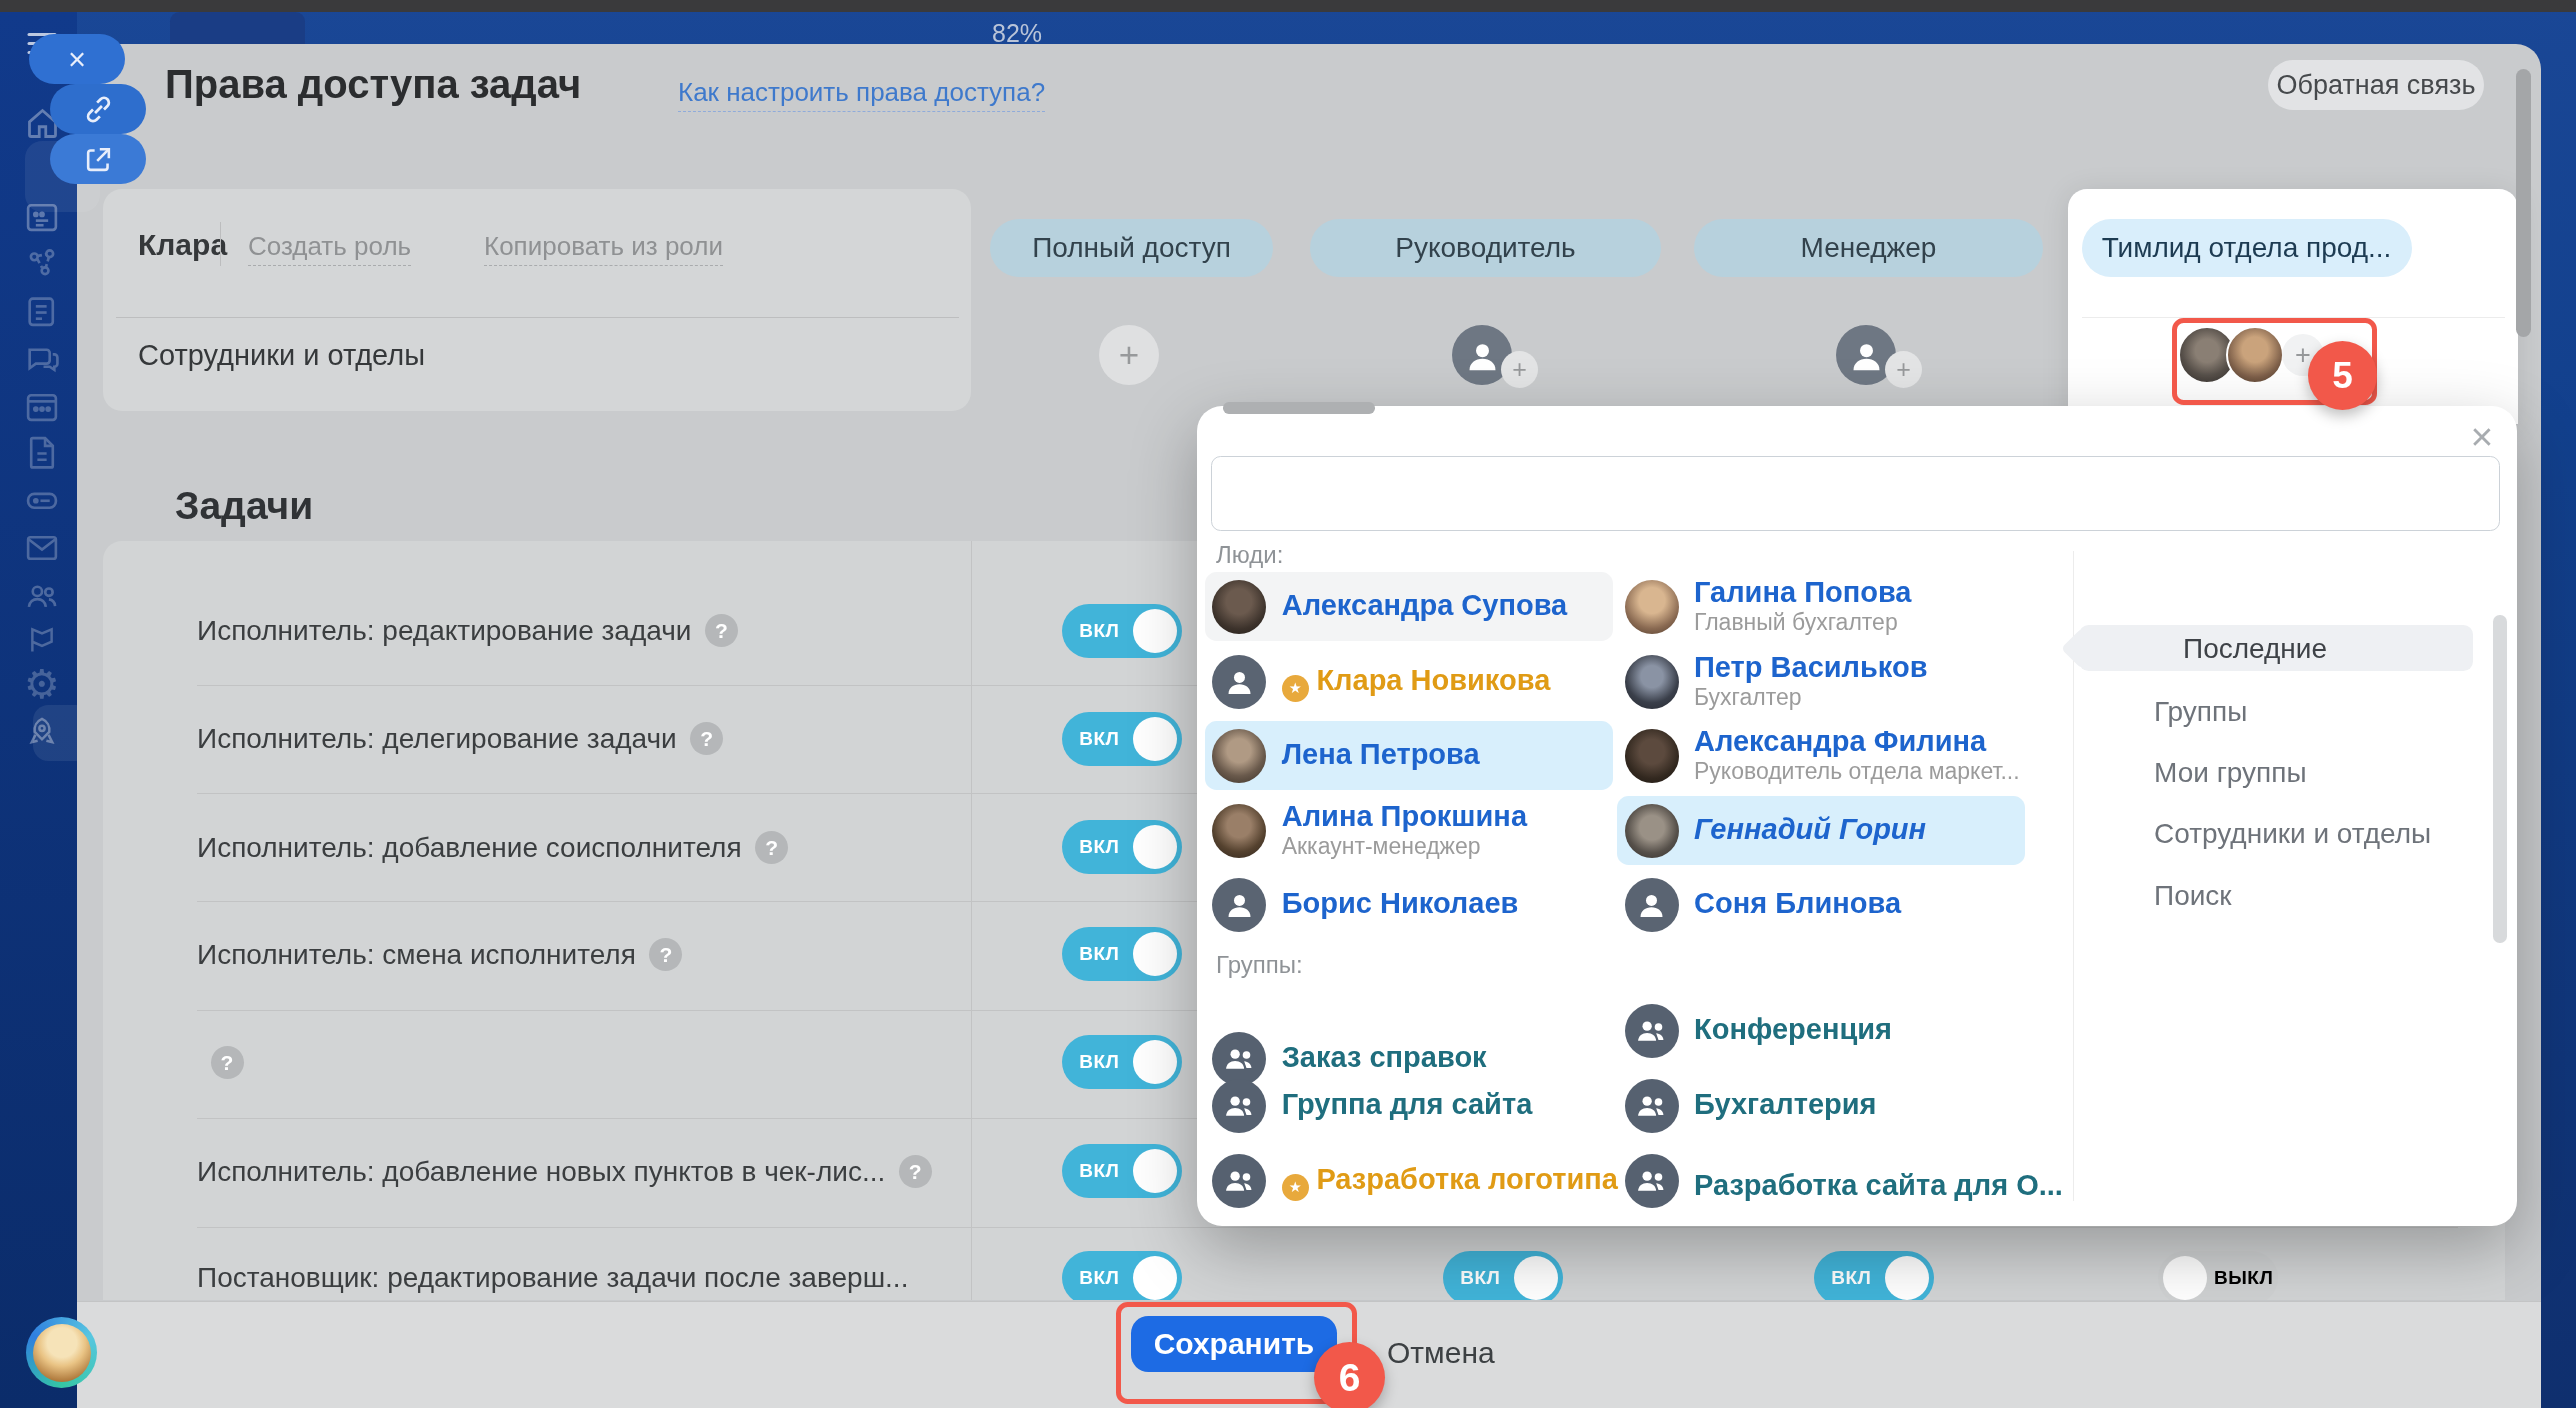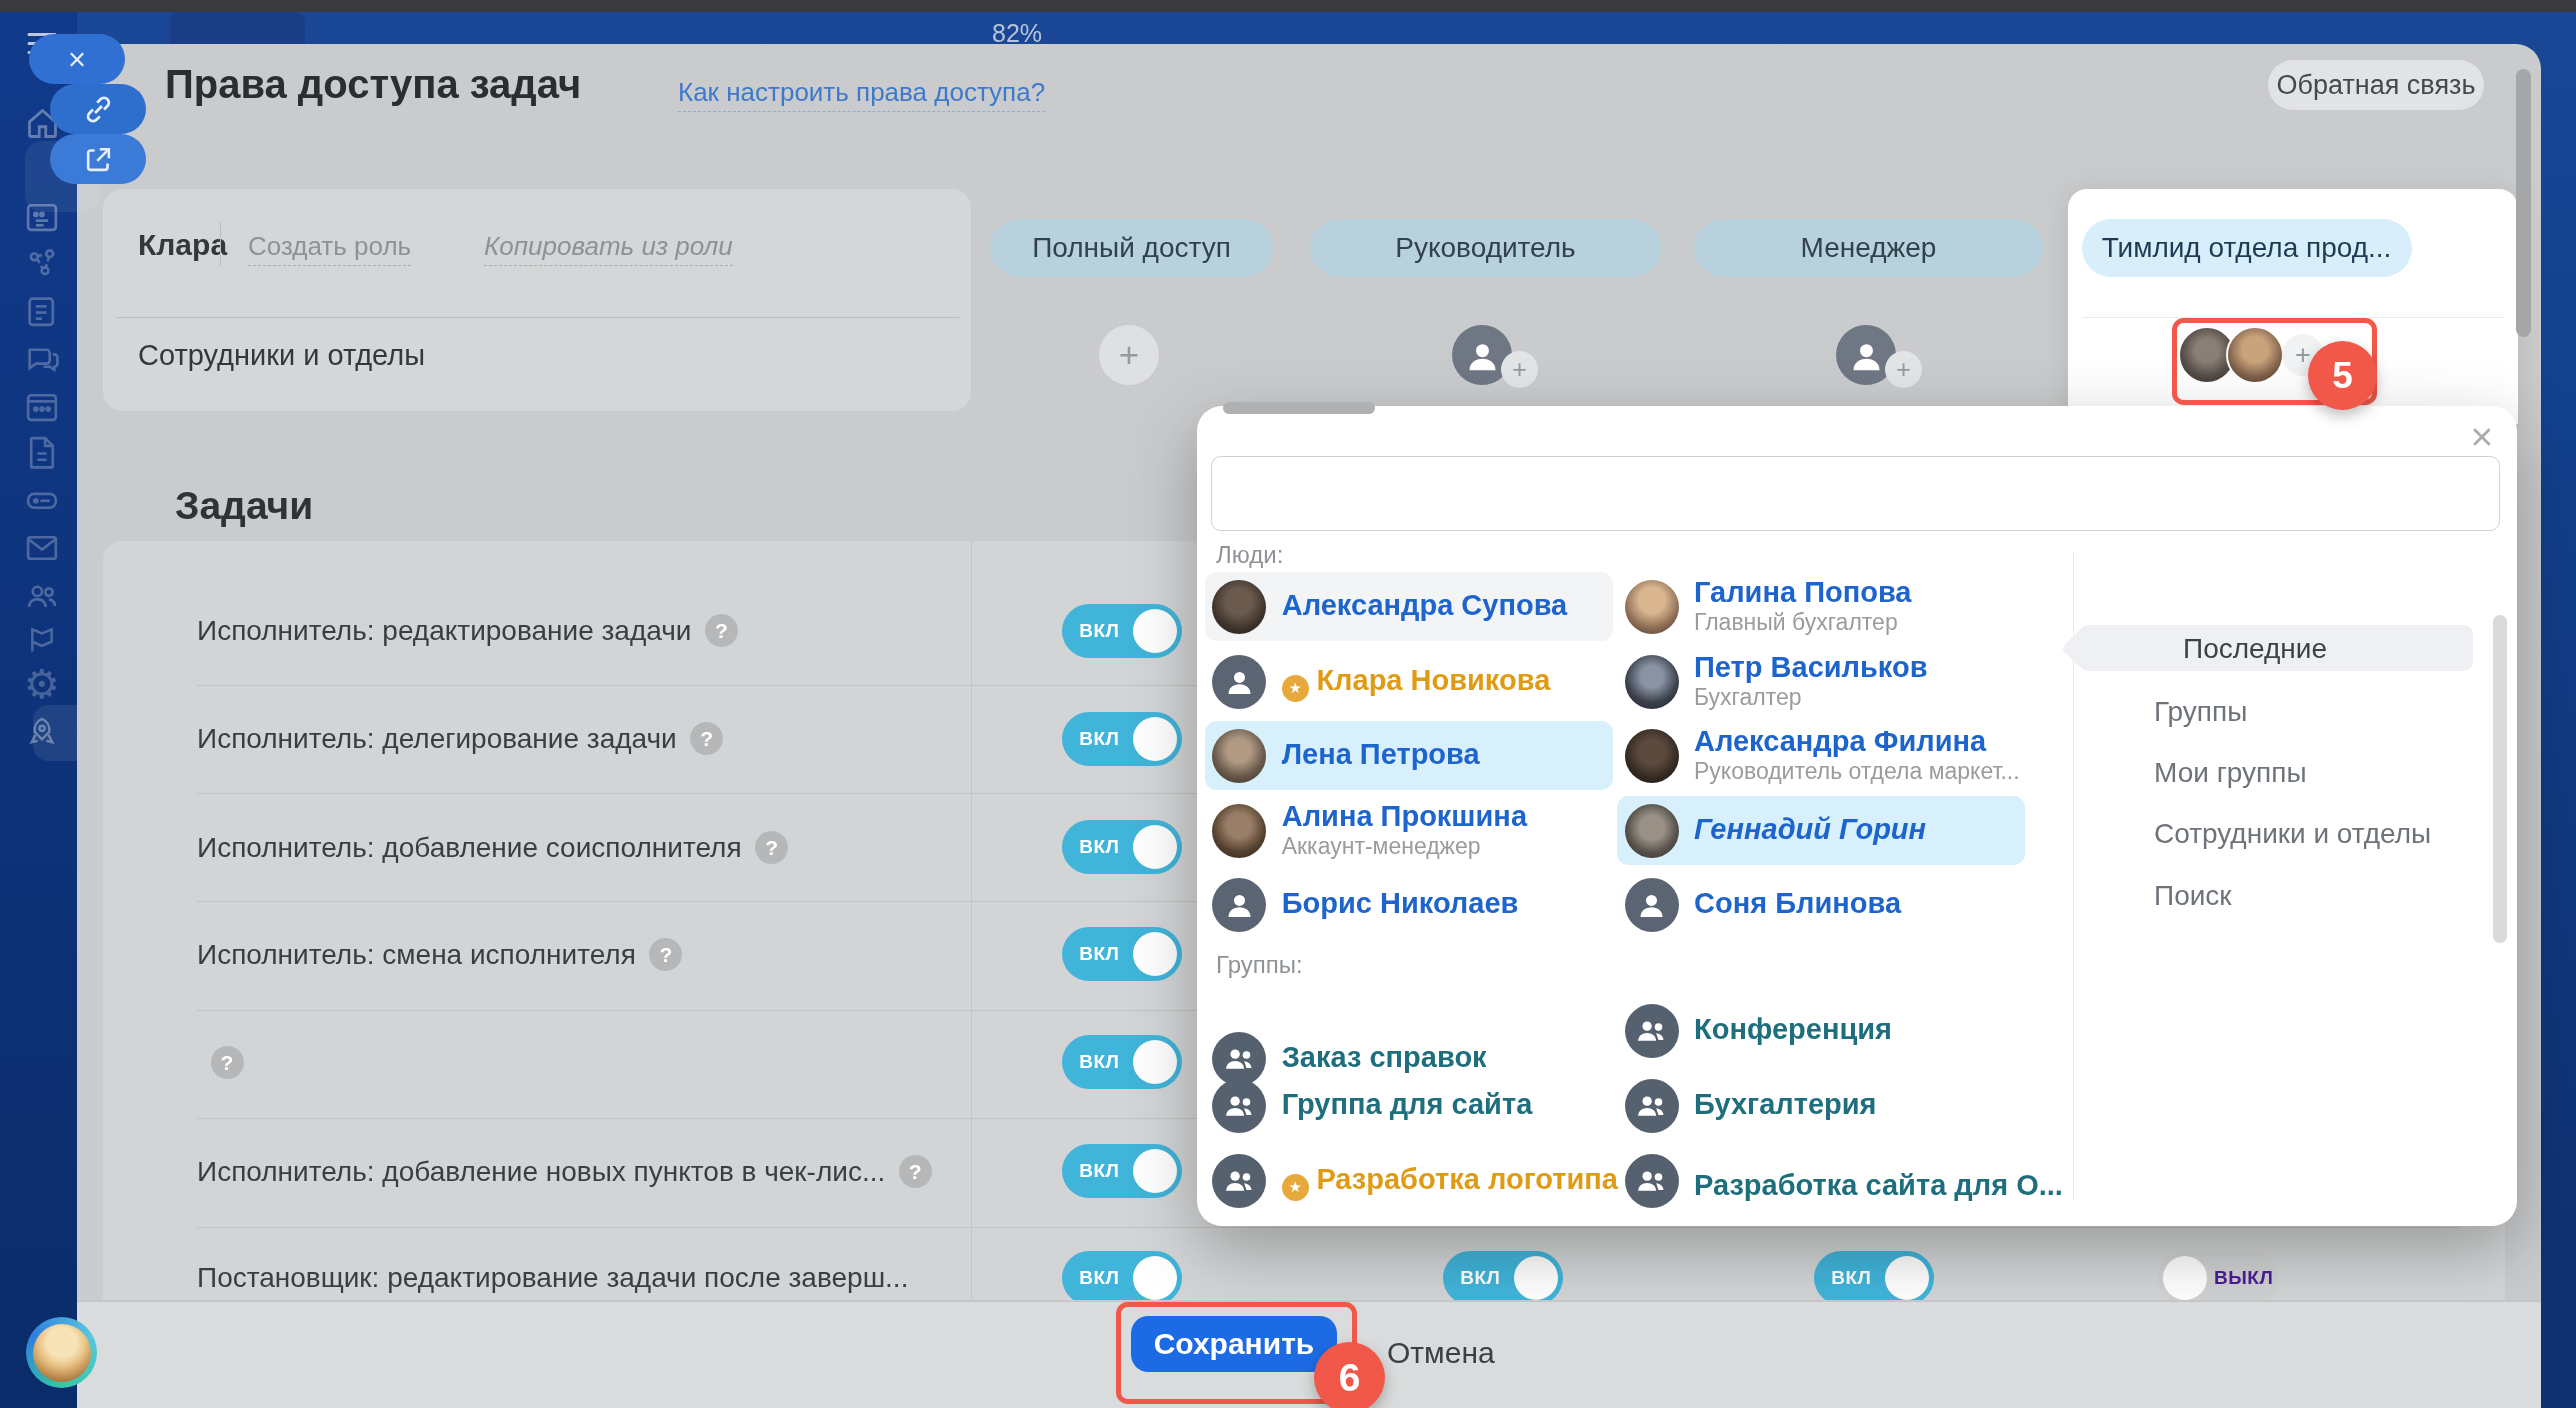--- a/index.html
+++ b/index.html
@@ -67,21 +67,21 @@
   .trow-label{position:absolute;left:94px;font-size:28px;color:#3b3e40;white-space:nowrap;display:flex;align-items:center;}
   .qmark{display:inline-flex;width:33px;height:33px;border-radius:50%;background:#b5b7b9;color:#fff;
      font-size:21px;font-weight:bold;align-items:center;justify-content:center;margin-left:13.5px;}
   .tsep{position:absolute;left:94px;width:2261px;height:1px;background:#c2c3c4;}
   .toggle{position:absolute;width:120px;height:54px;border-radius:27px;display:flex;align-items:center;}
   .toggle .tl{font-size:19px;font-weight:bold;letter-spacing:0.5px;}
   .toggle.on{background:#41b4d9;}
   .toggle.on .tl{color:#ffffff;margin-left:17.3px;}
   .toggle.on::after{content:"";position:absolute;right:4.8px;top:4.8px;width:44px;height:44px;border-radius:50%;background:#fff;}
   .toggle.off{background:#cfd1d2;}
-  .toggle.off .tl{color:#4c1d95;margin-left:56px;}
+  .toggle.off .tl{color:#000000;margin-left:56px;}
   .toggle.off::after{content:"";position:absolute;left:4.8px;top:4.8px;width:44px;height:44px;border-radius:50%;background:#fff;}
   
   .modal{left:1197px;top:406px;width:1320px;height:820px;background:#fff;border-radius:25px;z-index:30;
      box-shadow:0 23px 67px rgba(0,0,0,.28);overflow:hidden;}
   .modal-close{position:absolute;left:1264px;top:9.6px;width:42px;height:42px;color:#a8acb0;font-size:39px;
      display:flex;align-items:center;justify-content:center;cursor:pointer;}
   .search{position:absolute;left:13.5px;top:50px;width:1289px;height:75px;border:1.9px solid #ccd2d8;border-radius:9.6px;
      font-size:29px;padding:0 19px;outline:none;color:#333;background:#fff;box-sizing:border-box;}
   .sec-label{position:absolute;font-size:24px;color:#8f9397;}
   .pitem{position:absolute;width:408px;height:69px;border-radius:11.6px;}
@@ -230,21 +230,21 @@
   <div class="abs panel"></div>
 
   <div class="abs page-title">Права доступа задач</div>
   <div class="abs help-link">Как настроить права доступа?</div>
   <div class="abs feedback">Обратная связь</div>
 
   <div class="abs roles-box">
     <div class="roles-label">Клара</div>
     <div class="roles-vd"></div>
     <div class="role-link" style="left:145px;">Создать роль</div>
-    <div class="role-link" style="left:381px;font-style:italic;">Копировать из роли</div>
+    <div class="role-link" style="left:381px;">Копировать из роли</div>
     <div class="roles-hr"></div>
     <div class="employees">Сотрудники и отделы</div>
   </div>
 
   <div class="abs col-pill" style="left:990px;top:219px;width:283px;">Полный доступ</div>
   <div class="abs col-pill" style="left:1310px;top:219px;width:351px;">Руководитель</div>
   <div class="abs col-pill" style="left:1694px;top:219px;width:349px;">Менеджер</div>
 
   <div class="abs plusdot" style="left:1099px;top:325px;width:60px;height:60px;background:#dfe0e1;font-size:35px;">+</div>
   <div class="abs pavatar" style="left:1452px;top:325px;width:60px;height:60px;">

